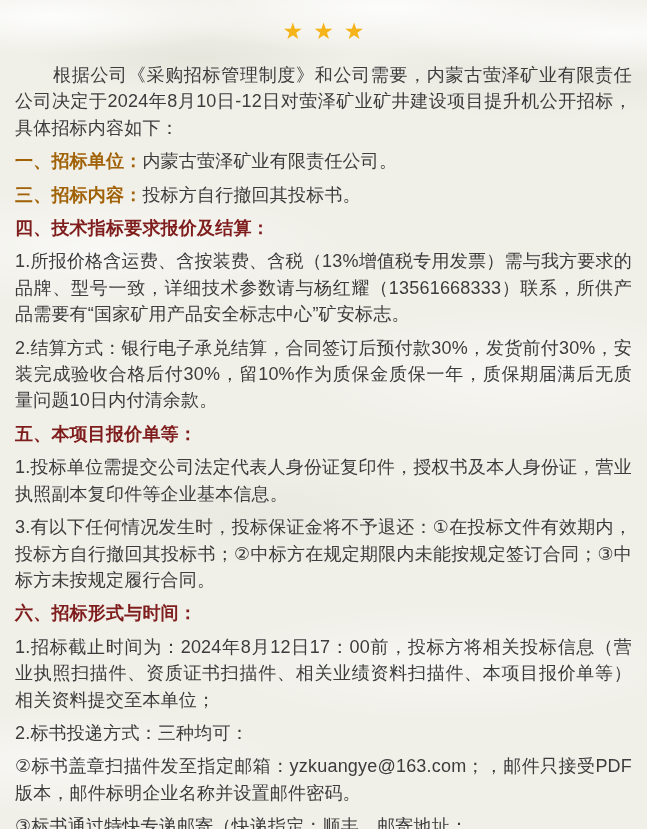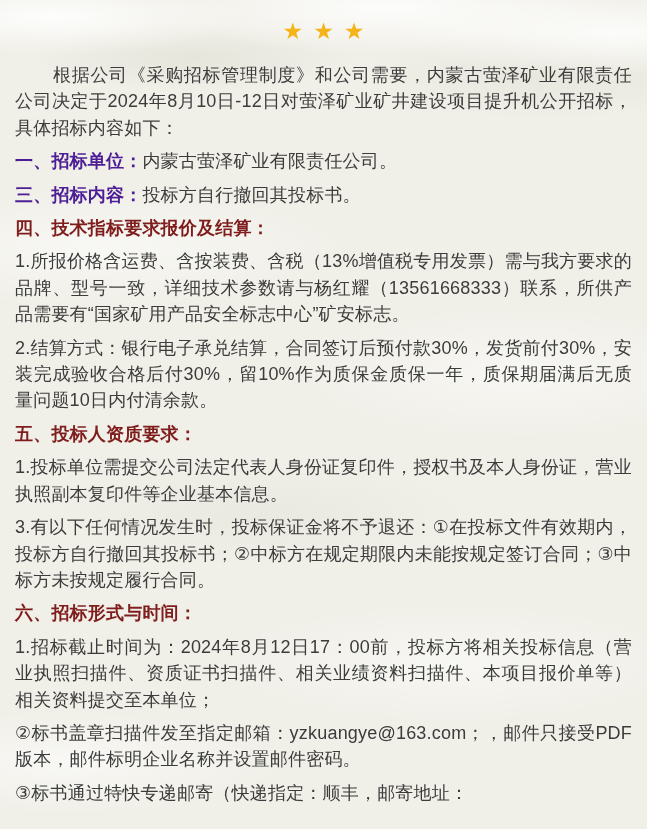--- a/index.html
+++ b/index.html
@@ -32,21 +32,21 @@
   .star{display:inline-block;margin:0 5px;}
   .doc{
     padding:8px 8px 0 8px;
     font-size:18px;
     line-height:26.4px;
     text-align:justify;
     letter-spacing:0.2px;
   }
   .doc p{margin:7px;padding:0;}
   .intro{text-indent:38px;}
-  .lbl{font-weight:700;color:#4c1d95;}
+  .lbl{font-weight:700;color:#a16207;}
   .hd{font-weight:700;color:#7f1d1d;}
 </style>
 </head>
 <body>
 
 <div>
 
   <div class="stars">
     <span class="star">★</span><span class="star">★</span><span class="star">★</span>
   </div>
@@ -57,23 +57,24 @@
 
     <p><span class="lbl">一、招标单位：</span><span>内蒙古萤泽矿业有限责任公司。</span></p>
 
 
     <p><span class="lbl">三、招标内容：</span><span>投标方自行撤回其投标书。</span></p>
 
     <p class="hd">四、技术指标要求报价及结算：</p>
     <p>1.所报价格含运费、含按装费、含税（13%增值税专用发票）需与我方要求的品牌、型号一致，详细技术参数请与杨红耀（13561668333）联系，所供产品需要有“国家矿用产品安全标志中心”矿安标志。</p>
     <p>2.结算方式：银行电子承兑结算，合同签订后预付款30%，发货前付30%，安装完成验收合格后付30%，留10%作为质保金质保一年，质保期届满后无质量问题10日内付清余款。</p>
 
-    <p class="hd">五、投标人资质要求：</p>
+    <p class="hd">五、本项目报价单等：</p>
     <p>1.投标单位需提交公司法定代表人身份证复印件，授权书及本人身份证，营业执照副本复印件等企业基本信息。</p>
     <p>3.有以下任何情况发生时，投标保证金将不予退还：①在投标文件有效期内，投标方自行撤回其投标书；②中标方在规定期限内未能按规定签订合同；③中标方未按规定履行合同。</p>
 
     <p class="hd">六、招标形式与时间：</p>
     <p>1.招标截止时间为：2024年8月12日17：00前，投标方将相关投标信息（营业执照扫描件、资质证书扫描件、相关业绩资料扫描件、本项目报价单等）相关资料提交至本单位；</p>
+    <p>2.标书投递方式：三种均可：</p>
     <p>②标书盖章扫描件发至指定邮箱：yzkuangye@163.com；，邮件只接受PDF版本，邮件标明企业名称并设置邮件密码。</p>
     <p>③标书通过特快专递邮寄（快递指定：顺丰，邮寄地址：</p>
 
   </div>
 </div>
 
 </body></html>

